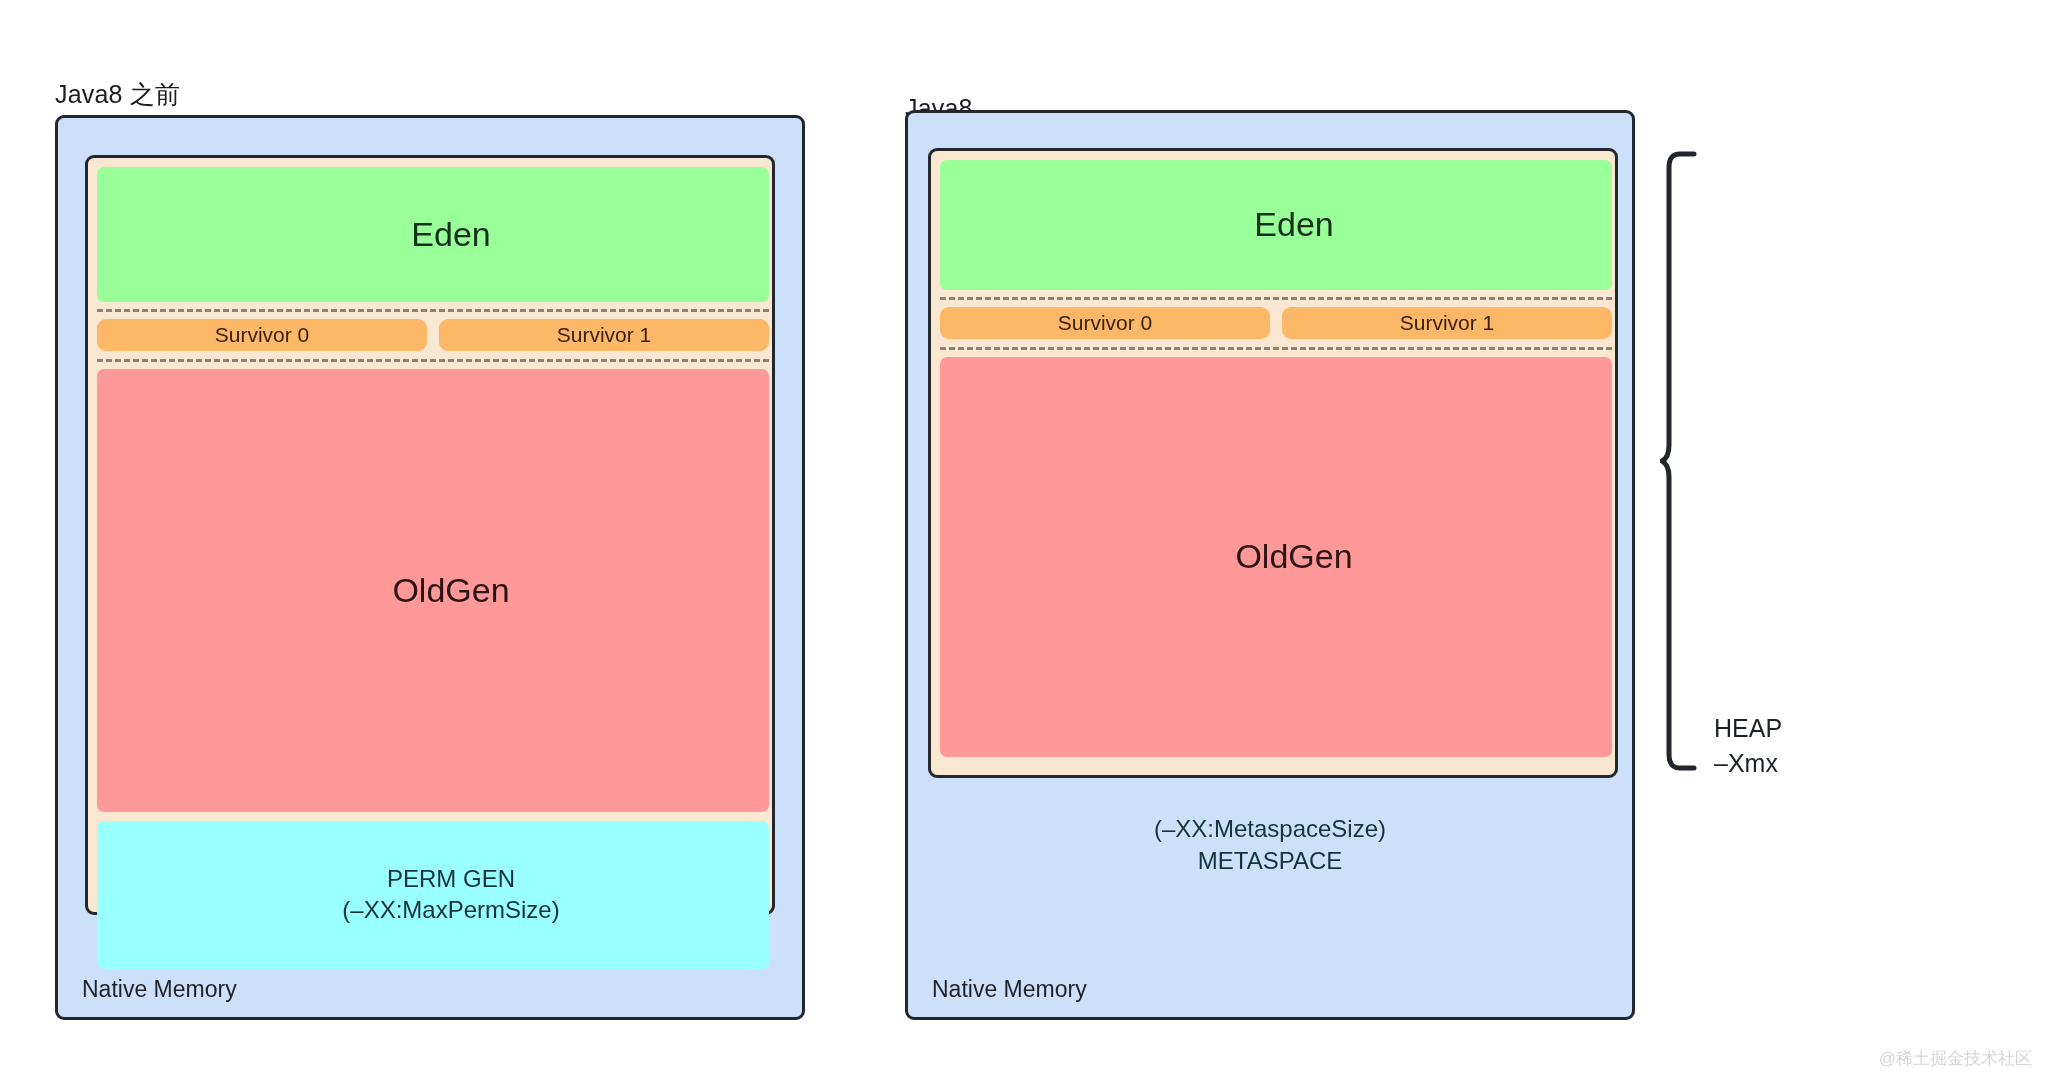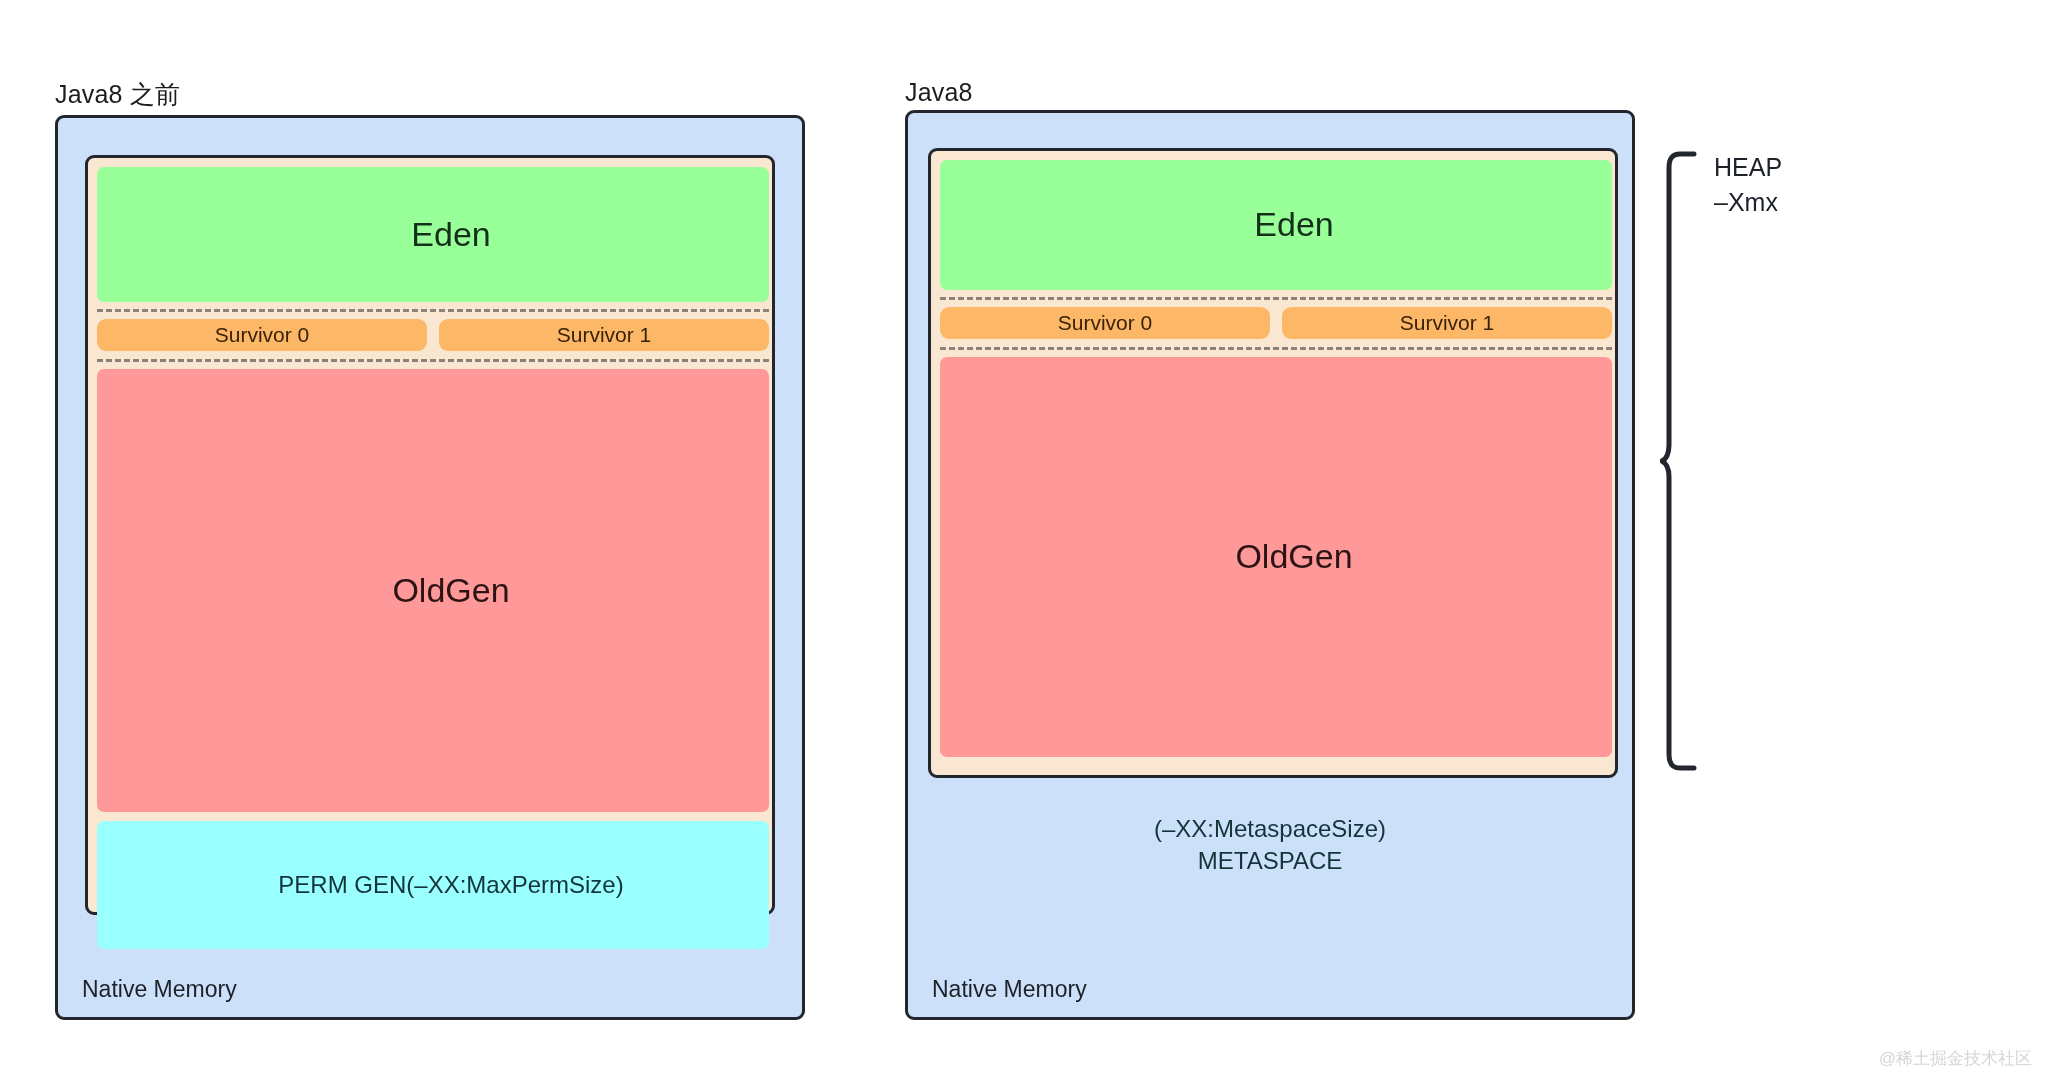--- a/index.html
+++ b/index.html
@@ -85,21 +85,21 @@
   .dashline {
     position: absolute;
     border-top: 3px dashed #8d8278;
     height: 0;
   }
 
   
   .brace-wrap {
     position: absolute;
     display: flex;
-    align-items: flex-start;
+    align-items: flex-end;
   }
   .brace-svg { display: block; }
   .brace-label {
     margin-left: 14px;
     font-size: 25px;
     line-height: 1.38;
     color: #1d2129;
     white-space: nowrap;
   }
 
@@ -128,27 +128,27 @@
 
   <div class="dashline" style="left:9px; top:151px; width:672px;"></div>
 
   <div class="survivor" style="left:9px; top:161px; width:330px; height:32px;">Survivor 0</div>
   <div class="survivor" style="left:351px; top:161px; width:330px; height:32px;">Survivor 1</div>
 
   <div class="dashline" style="left:9px; top:201px; width:672px;"></div>
 
   <div class="region oldgen" style="left:9px; top:211px; width:672px; height:443px;">OldGen</div>
 
-  <div class="region perm" style="left:9px; top:663px; width:672px; height:128px; flex-direction:row;">
+  <div class="region perm" style="left:9px; top:663px; width:672px; height:148px; flex-direction:column;">
     <span>PERM GEN</span>
     <span>(–XX:MaxPermSize)</span>
   </div>
 </div>
 
-<div class="panel-title" style="left:905px; top:78px; width:730px;">Java8</div>
+<div class="panel-title" style="left:905px; top:94px; width:730px;">Java8</div>
 
 <div class="native-box" style="left:905px; top:110px; width:730px; height:910px;">
   <span class="native-label">Native Memory</span>
   <div style="position:absolute; left:0; right:0; top:700px; text-align:center; font-size:24px; line-height:1.32; color:#12343a;">
     <div>(–XX:MetaspaceSize)</div>
     <div>METASPACE</div>
   </div>
 </div>
 
 <div class="heap-box" style="left:928px; top:148px; width:690px; height:630px;">

